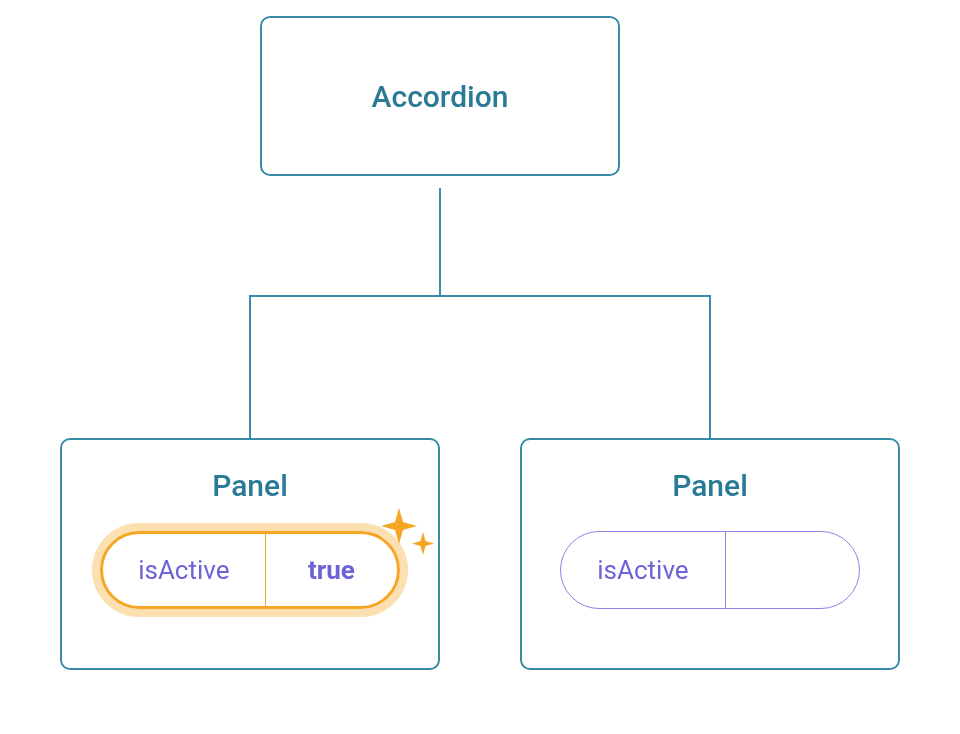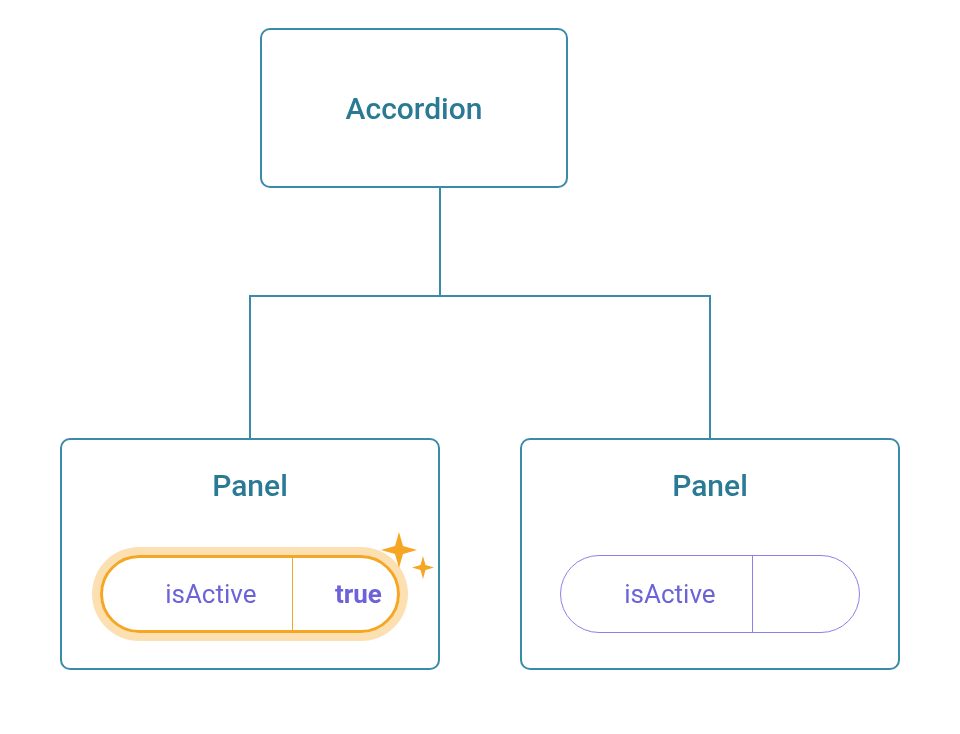--- a/index.html
+++ b/index.html
@@ -25,37 +25,36 @@
     position: absolute;
     background: var(--bg);
     border: 2px solid var(--teal-border);
     border-radius: 10px;
     box-sizing: border-box;
     display: flex;
     flex-direction: column;
     align-items: center;
   }
   .root-box {
-    width: 308px;
+    width: 360px;
     height: 160px;
     left: 260px;
-    top: 28px;
+    top: 16px;
     justify-content: center;
   }
   .root-label {
     color: var(--teal);
     font-size: 30px;
     font-weight: 500;
   }
   .child-box {
     width: 380px;
     height: 232px;
     top: 438px;
     padding-top: 28px;
-    gap: 24px;
   }
   .child-left {
     left: 60px;
   }
   .child-right {
     left: 520px;
   }
   .child-label {
     color: var(--teal);
     font-size: 30px;
@@ -75,21 +74,20 @@
   .pill-highlight {
     border: 3px solid var(--orange);
     box-shadow: 0 0 0 8px var(--orange-glow);
   }
   .pill-left, .pill-right {
     display: flex;
     align-items: center;
     justify-content: center;
     color: var(--purple);
     font-size: 26px;
-    padding-left: 27px;
   }
   .pill-left {
     flex: 0 0 55%;
     border-right: 1px solid var(--purple-border);
   }
   .pill-highlight .pill-left {
     border-right: 1px solid var(--orange);
   }
   .pill-right {
     flex: 1;

